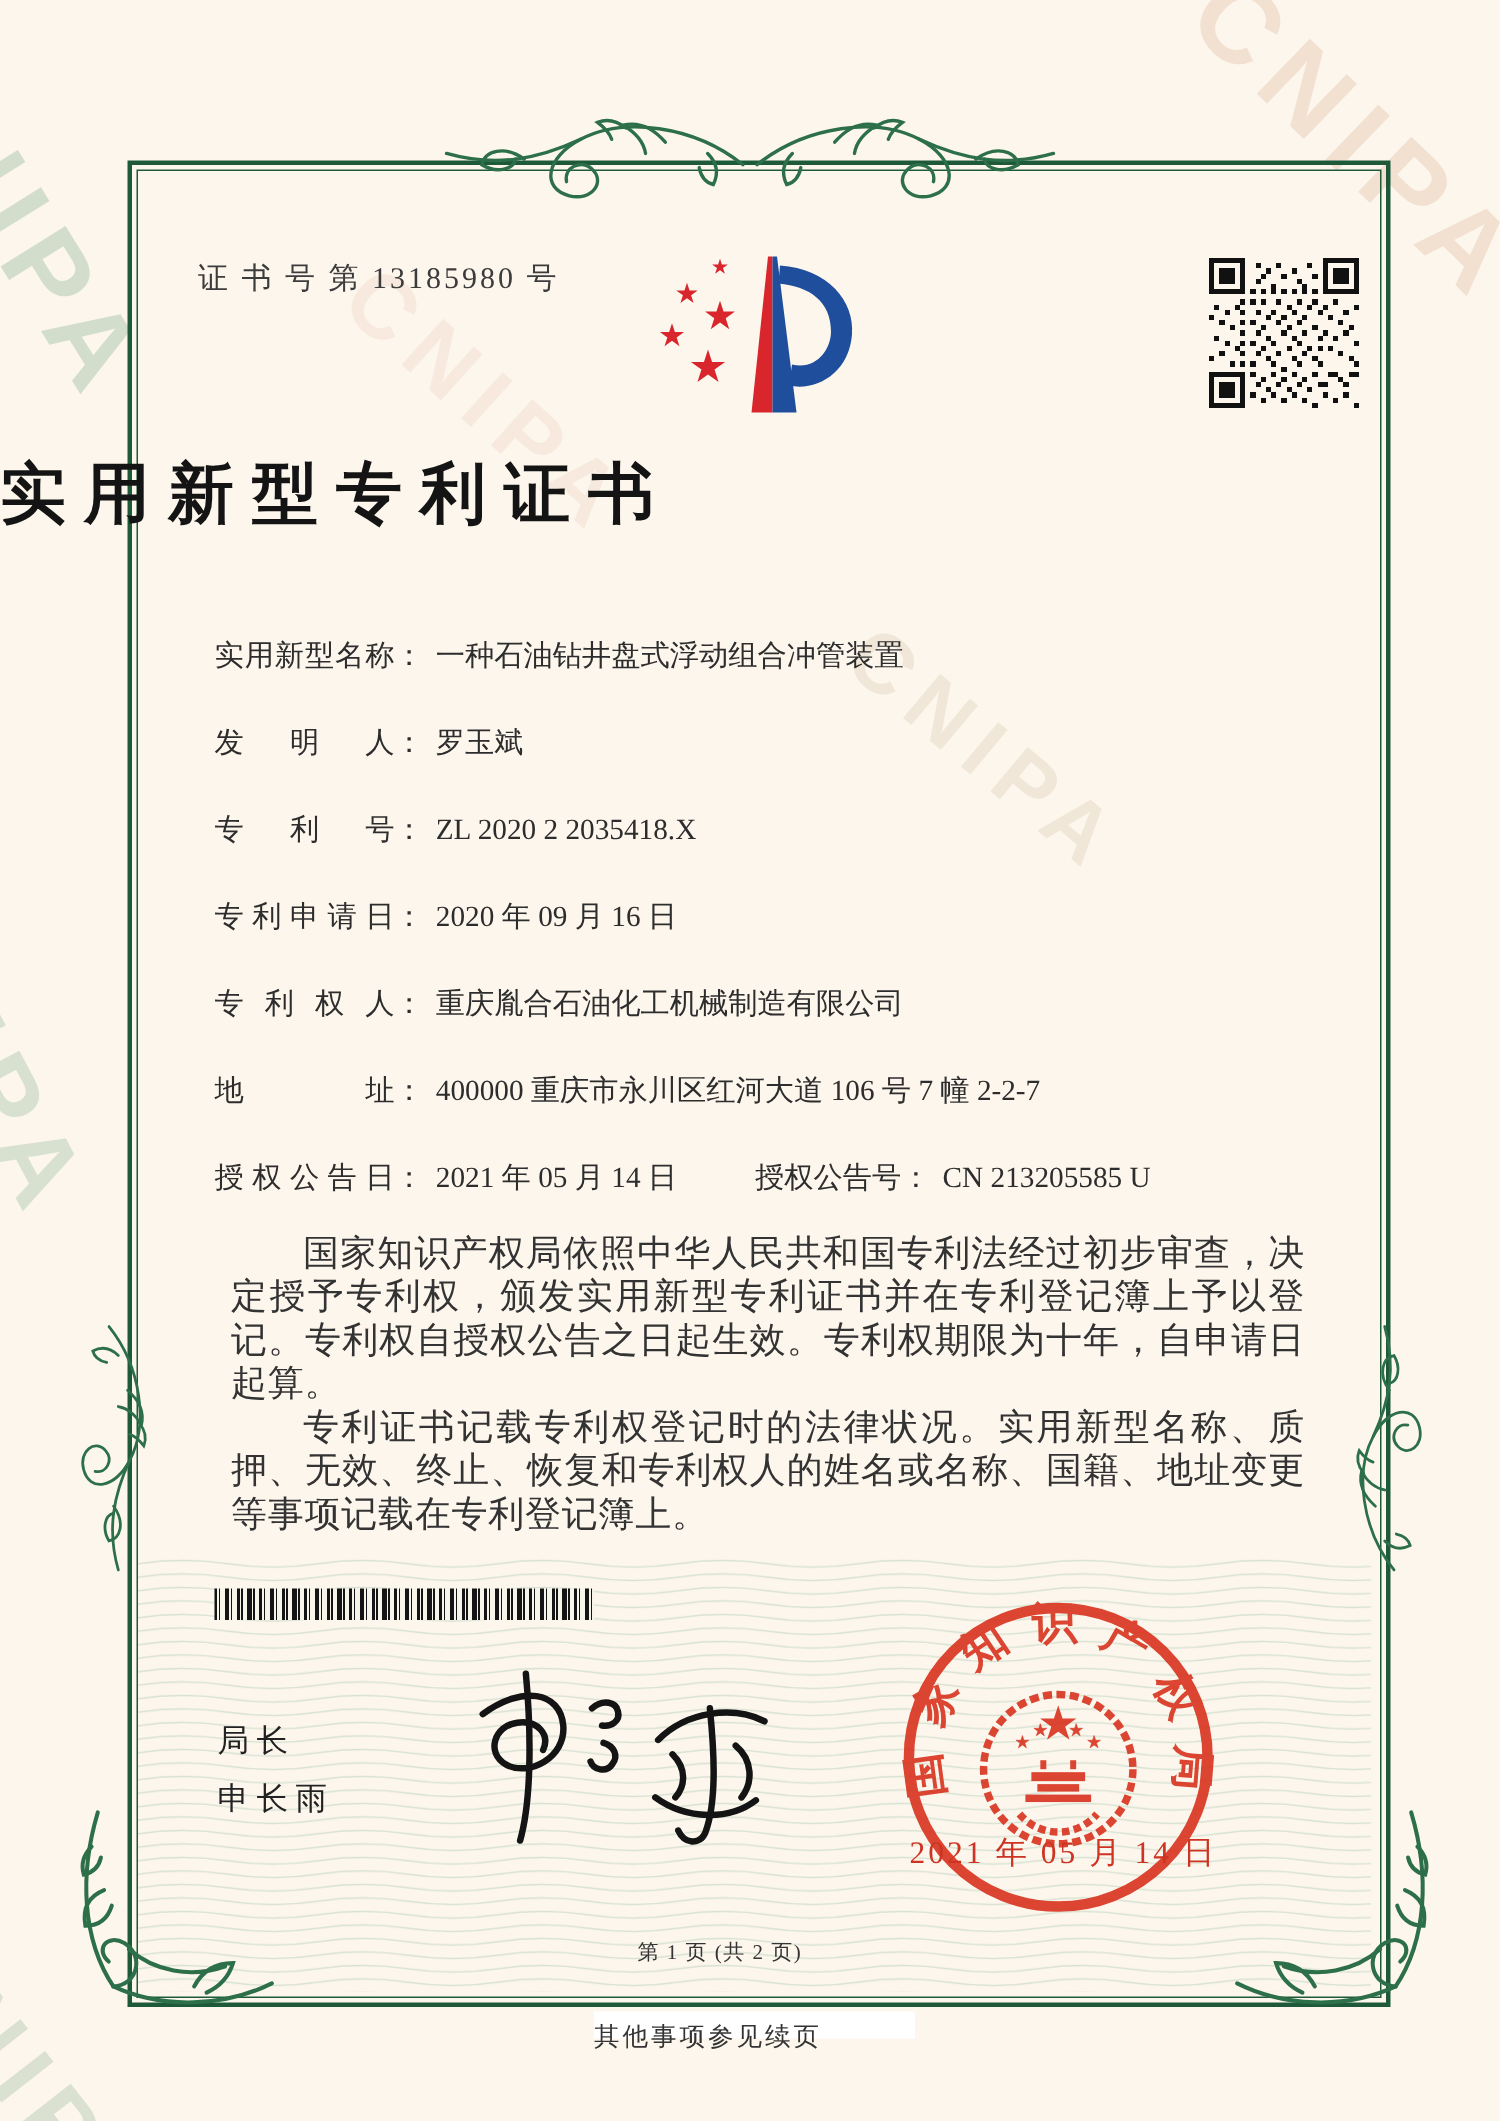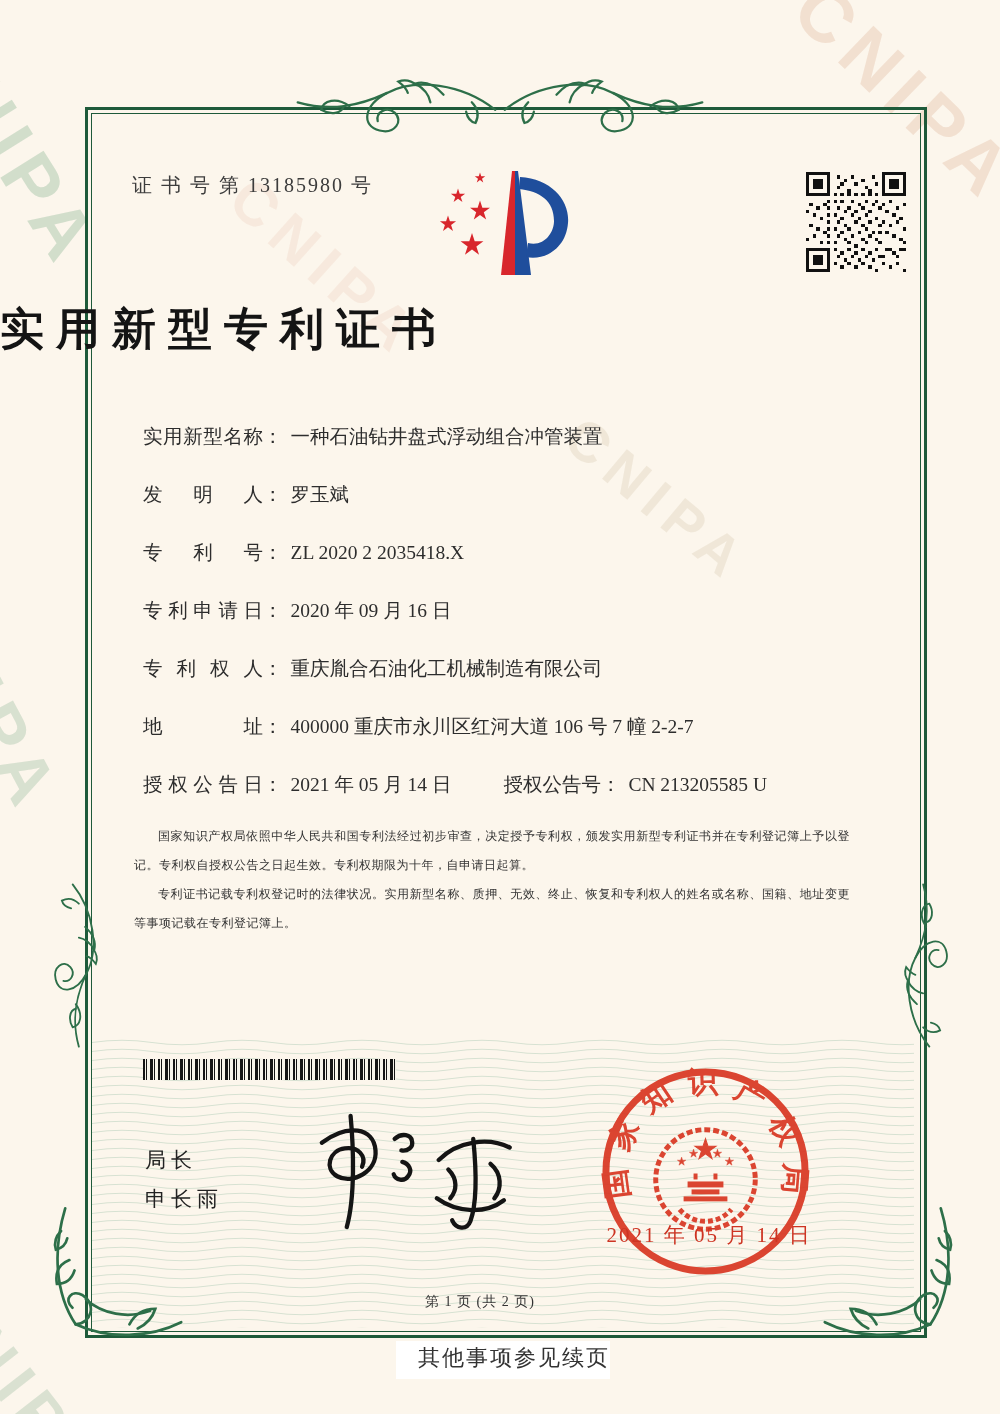--- a/index.html
+++ b/index.html
@@ -37,43 +37,43 @@
     position:absolute;left:0;top:300px;width:1000px;text-align:left;
     font-size:44px;font-weight:bold;letter-spacing:12px;color:#141414;z-index:3;
   }
   
   .fields{position:absolute;left:143px;top:423px;width:716px;z-index:3;}
   .row{height:26px;margin-bottom:32px;font-size:19.5px;color:#2d2d2d;white-space:nowrap;}
   .row .lbl{display:inline-block;width:120px;text-align:justify;text-align-last:justify;}
   .row .colon{margin-right:8px;}
   .pair2{margin-left:52px;}
   
-  .body-text{position:absolute;left:134px;top:822px;width:716px;z-index:3;
-    font-size:12px;line-height:29px;text-align:justify;color:#333;letter-spacing:.5px;}
+  .body-text{position:absolute;left:154px;top:822px;width:716px;z-index:3;
+    font-size:24px;line-height:29px;text-align:justify;color:#333;letter-spacing:.5px;}
   .body-text p{margin:0;text-indent:2em;}
   
   .barcode{
     position:absolute;left:143px;top:1059px;width:253px;height:21px;z-index:3;
     background:repeating-linear-gradient(90deg,
       #141414 0 2px,#f7f4ea 2px 3px,#141414 3px 4px,#f7f4ea 4px 7px,
       #141414 7px 10px,#f7f4ea 10px 11px,#141414 11px 12px,#f7f4ea 12px 15px);
   }
   .director-title{position:absolute;left:145px;top:1146px;font-size:21px;letter-spacing:5px;color:#222;z-index:3;}
   .director-name{position:absolute;left:145px;top:1185px;font-size:21px;letter-spacing:5px;color:#222;z-index:3;}
   .signature{position:absolute;left:295px;top:1108px;z-index:3;}
   .seal{position:absolute;left:596px;top:1062px;z-index:4;opacity:.94;}
   .seal-date{
     position:absolute;left:598px;top:1221px;width:222px;text-align:center;z-index:5;
     font-size:21px;color:#cd3423;letter-spacing:2px;
   }
   .page-info{position:absolute;left:368px;top:1293px;width:224px;text-align:center;
     font-size:14px;letter-spacing:1px;color:#333;z-index:3;}
   .note-box{
-    position:absolute;left:396px;top:1341px;width:214px;height:38px;background:#ffffff;
-    text-align:right;line-height:34px;font-size:22px;letter-spacing:2px;color:#333;z-index:3;
+    position:absolute;left:396px;top:1341px;width:214px;height:18px;background:#ffffff;
+    text-align:left;line-height:34px;font-size:17px;letter-spacing:2px;color:#333;z-index:3;
   }
 </style>
 </head>
 <body>
 
 <svg width="0" height="0" style="position:absolute" aria-hidden="true">
   <defs>
     <path id="star" d="M0 -10L2.25 -3.1 9.51 -3.1 3.63 1.18 5.88 8.09 0 3.82 -5.88 8.09 -3.63 1.18 -9.51 -3.1 -2.25 -3.1Z"></path>
     <g id="flourish" fill="none" stroke="#2d6f49" stroke-width="2.4" stroke-linecap="round">
       <path d="M5 38 C 40 10, 90 4, 120 20 C 145 33, 148 55, 128 60 C 112 64, 102 50, 112 41 C 120 34, 132 40, 130 50"></path>

